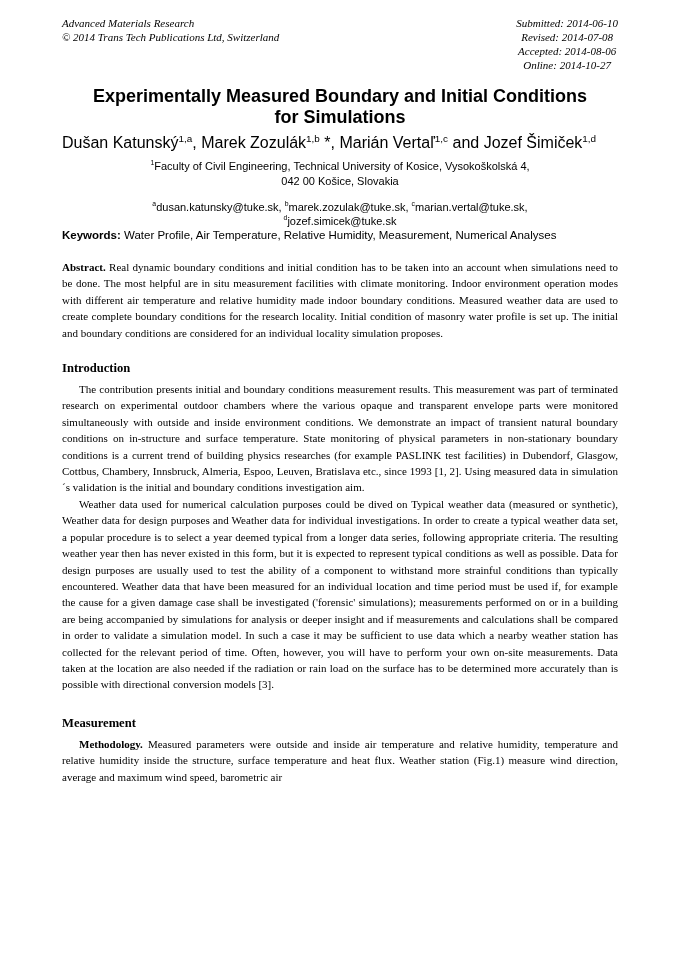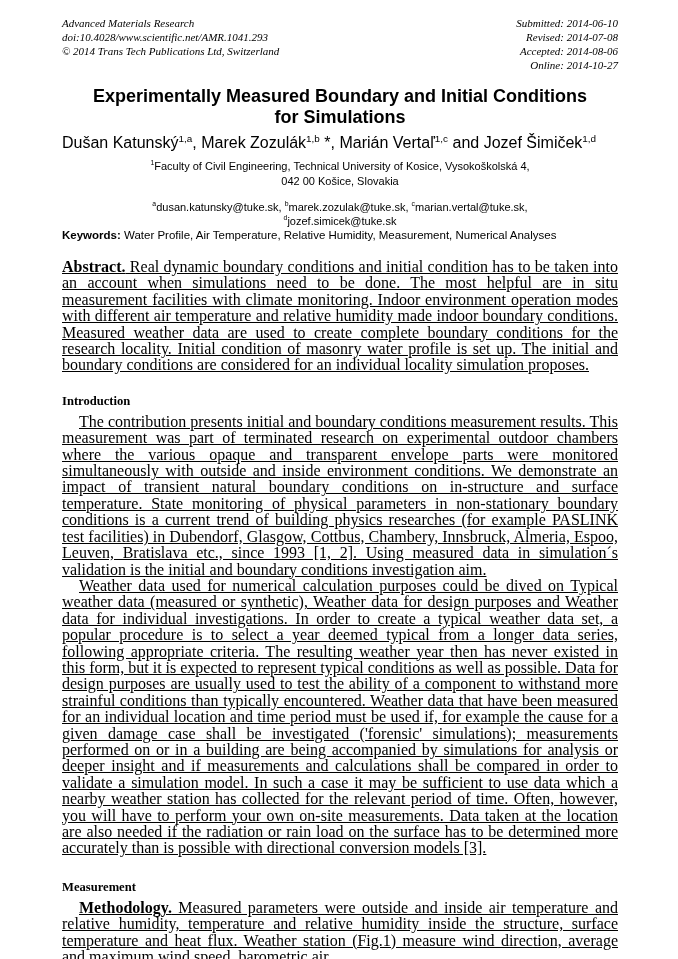--- a/index.html
+++ b/index.html
@@ -17,21 +17,21 @@
   }
   
   .jheader {
     display: flex;
     justify-content: space-between;
     font-style: italic;
     font-size: 11px;
     line-height: 14px;
     font-family: "Liberation Serif", serif;
   }
-  .jright { text-align: right; }
+  .jright { text-align: center; }
   
   .title {
     margin-top: 14px;
     text-align: center;
     font-family: "Liberation Sans", sans-serif;
     font-weight: bold;
     font-size: 18px;
     line-height: 21px;
     padding: 0 30px;
   }
@@ -68,24 +68,23 @@
   
   .keywords {
     font-family: "Liberation Sans", sans-serif;
     font-size: 11.5px;
     line-height: 15px;
   }
   .b { font-weight: bold; }
   
   .bodytext {
     font-family: "Liberation Serif", serif;
-    font-size: 16px;
+    font-size: 11px;
     line-height: 16.4px;
     text-align: justify;
-    text-decoration: underline;
   }
   .abstract { margin-top: 16px; }
   .indent { text-indent: 17px; }
   h2.sect {
     font-family: "Liberation Serif", serif;
     font-size: 12.6px;
     line-height: 17px;
     font-weight: bold;
     margin-top: 19px;
     margin-bottom: 4px;
@@ -93,21 +92,20 @@
   h2.sect2 { margin-top: 22px; }
 </style>
 </head>
 <body>
 
 <div class="page">
 
   <header class="jheader">
     <div class="jleft">
       <div>Advanced Materials Research</div>
-      <div>doi:10.4028/www.scientific.net/AMR.1041.293</div>
       <div>© 2014 Trans Tech Publications Ltd, Switzerland</div>
     </div>
     <div class="jright">
       <div>Submitted: 2014-06-10</div>
       <div>Revised: 2014-07-08</div>
       <div>Accepted: 2014-08-06</div>
       <div>Online: 2014-10-27</div>
     </div>
   </header>
 

